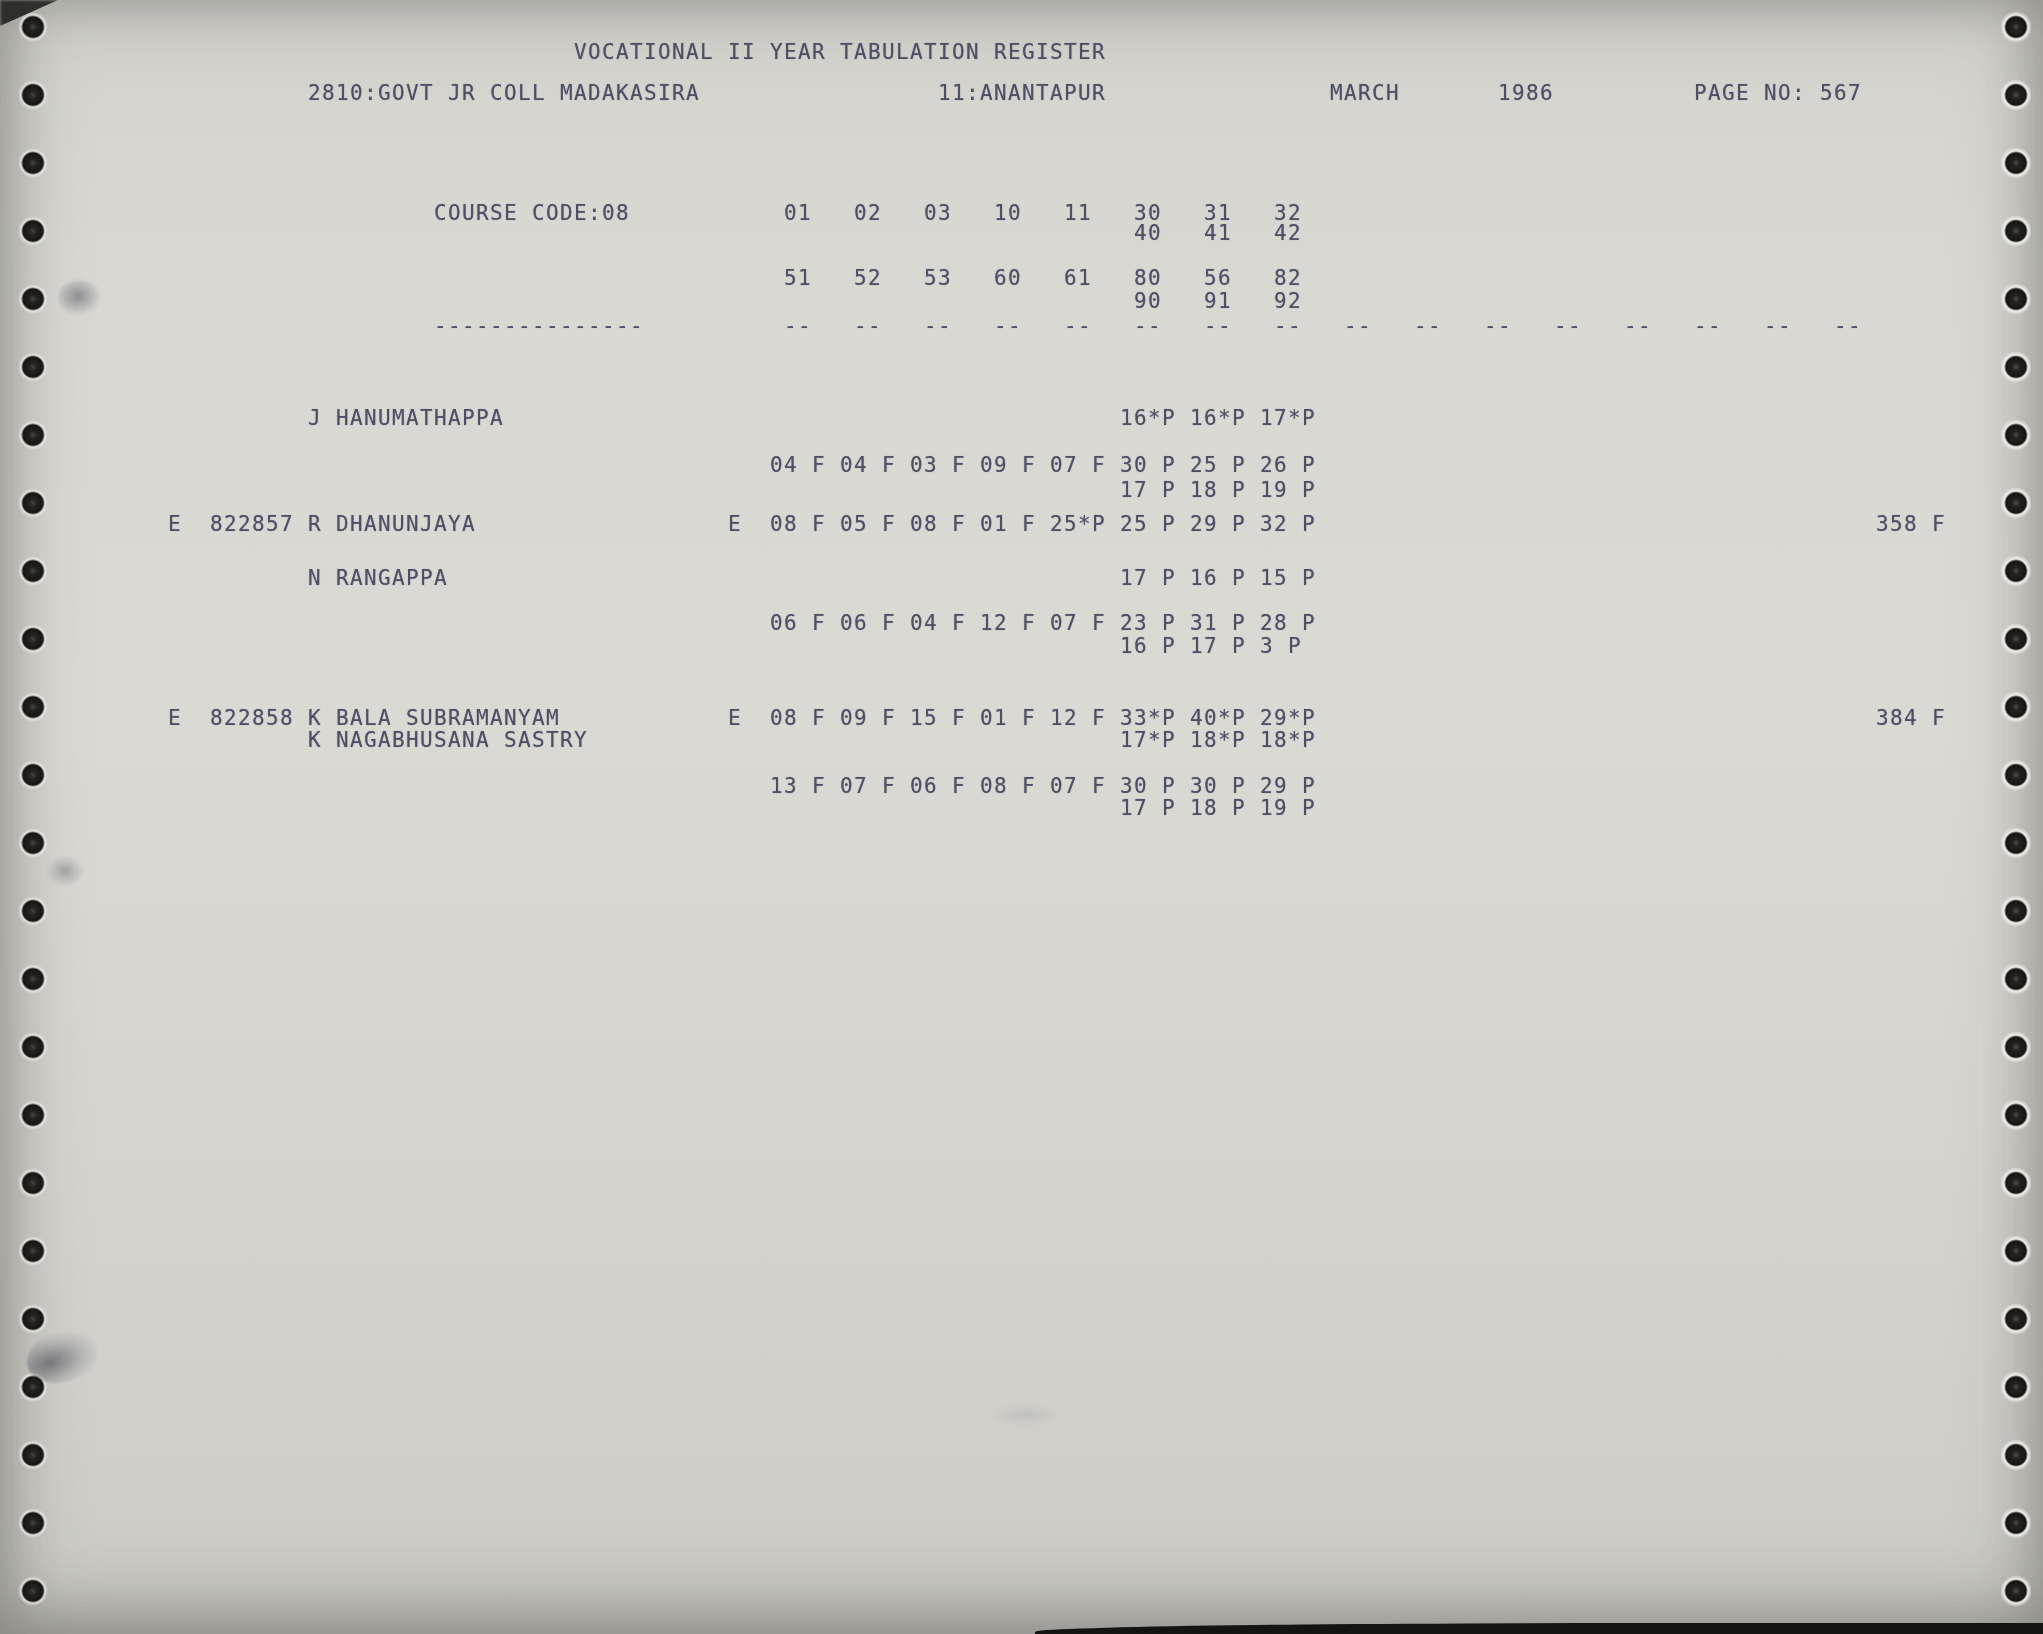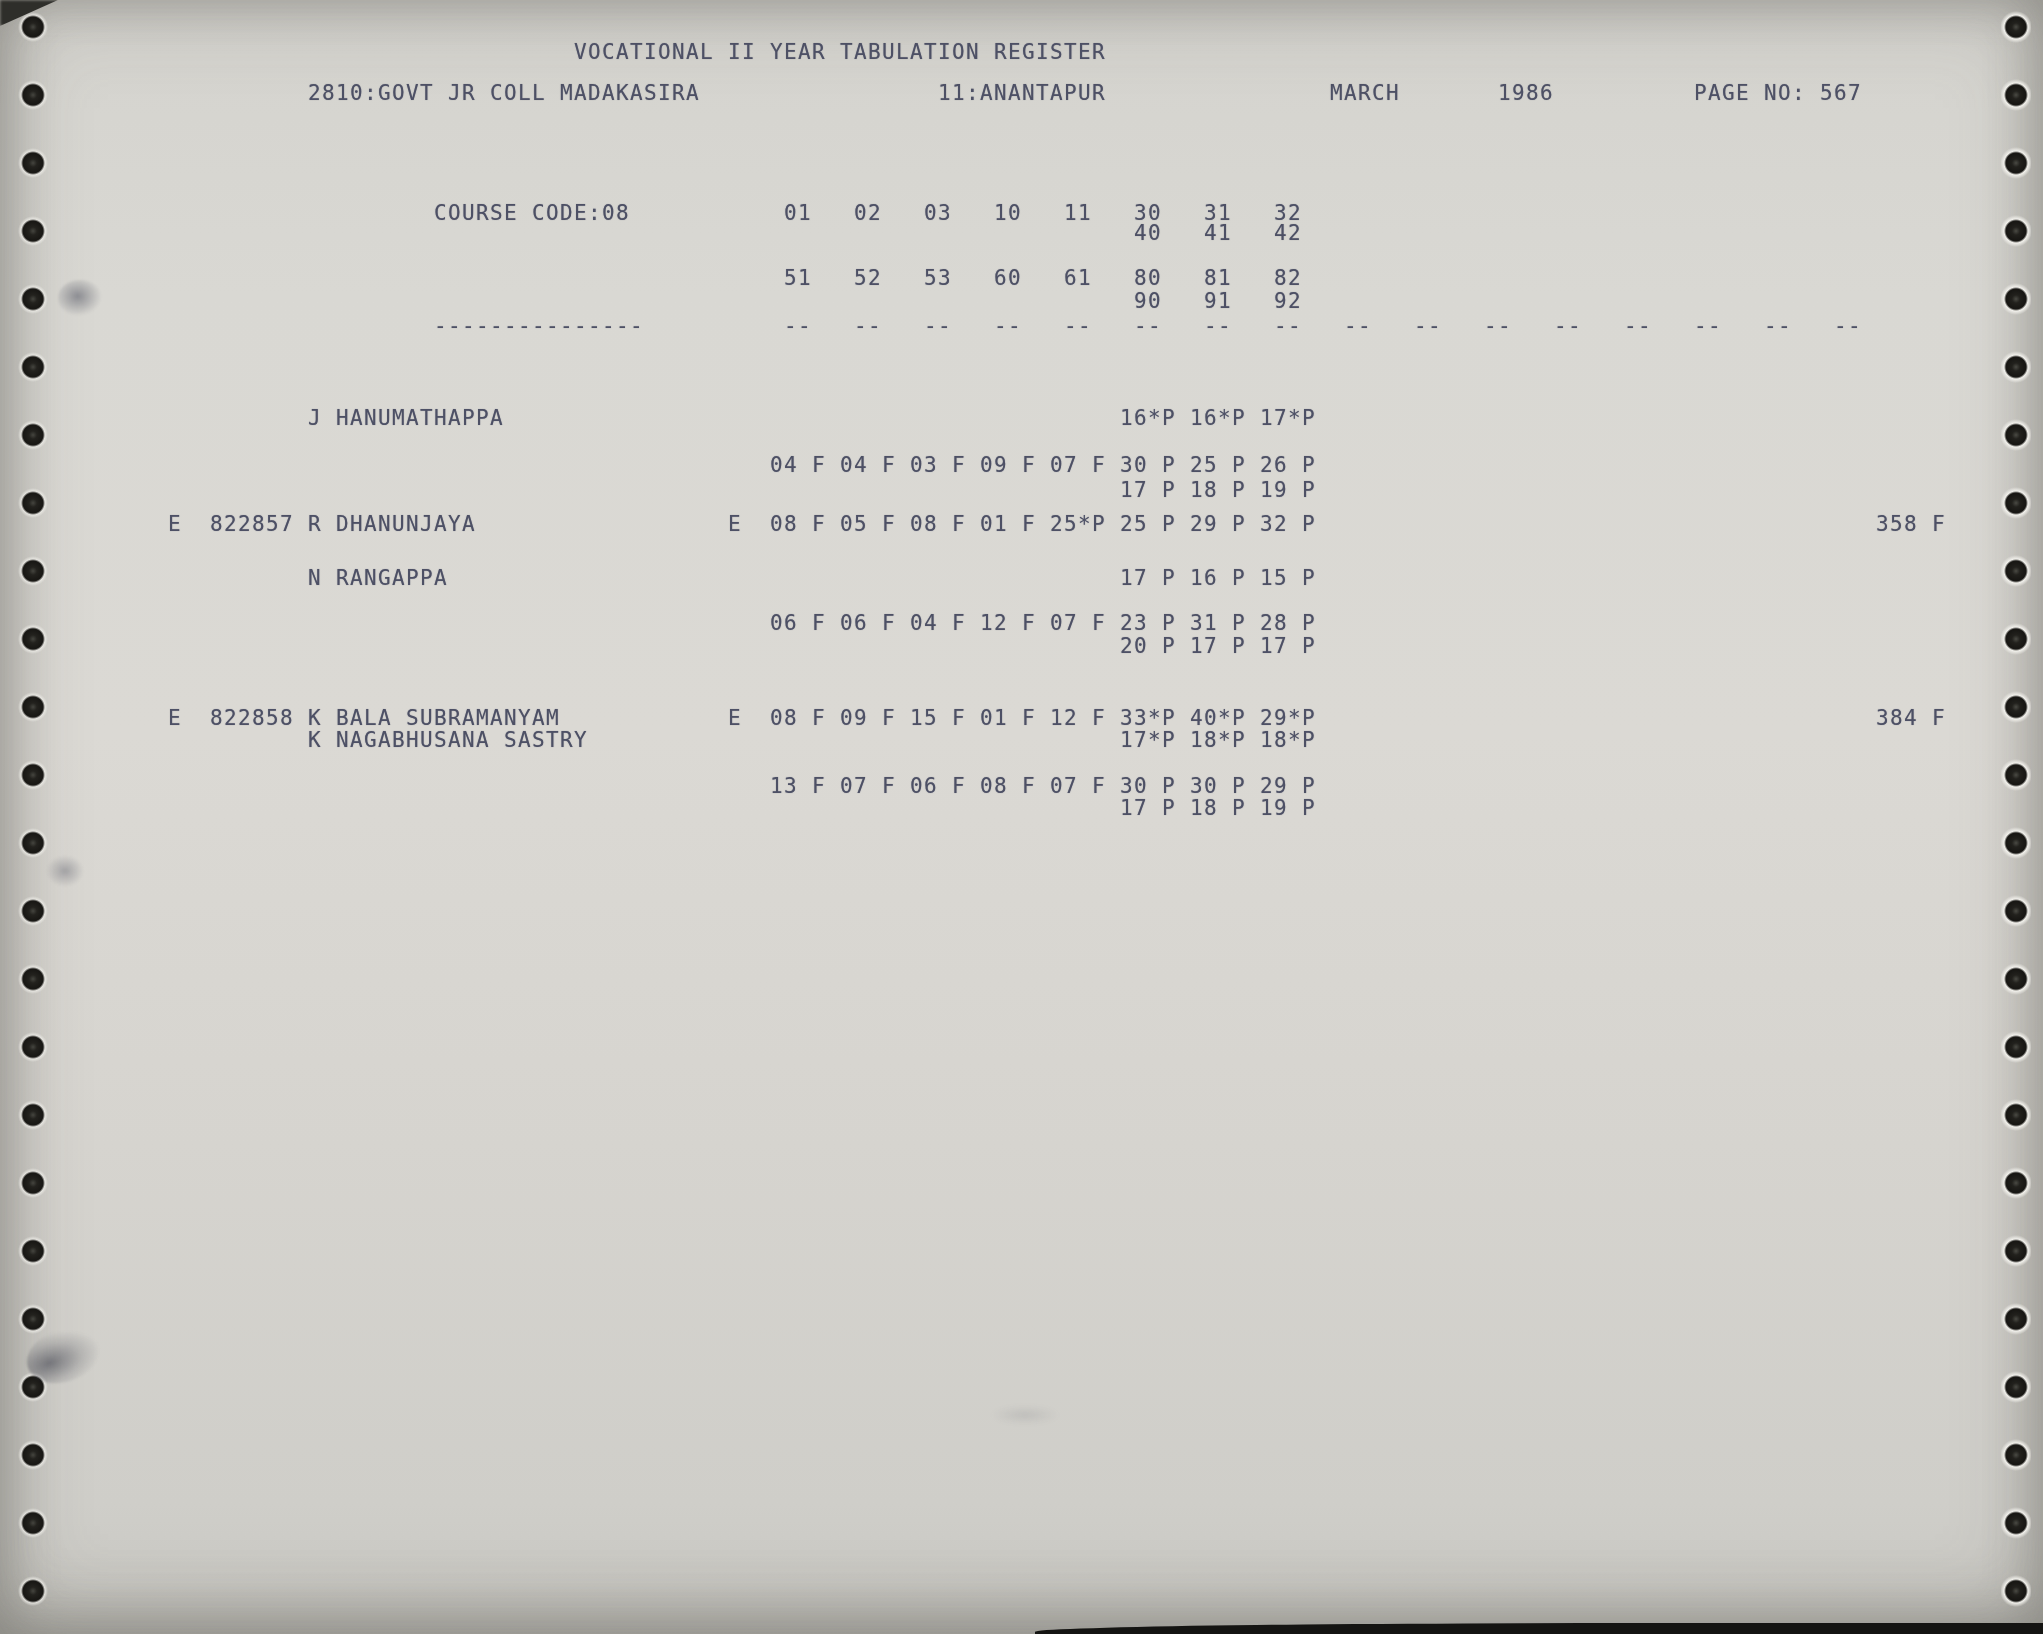--- a/index.html
+++ b/index.html
@@ -80,31 +80,31 @@
   <div class="bottom-strip"></div>
   <div class="smudge smudge-1"></div>
   <div class="smudge smudge-2"></div>
   <div class="smudge smudge-3"></div>
   <div class="smudge smudge-4"></div>
 
   <div class="ln" style="top:40px">                               VOCATIONAL II YEAR TABULATION REGISTER</div>
   <div class="ln" style="top:81px">            2810:GOVT JR COLL MADAKASIRA                 11:ANANTAPUR                MARCH       1986          PAGE NO: 567</div>
   <div class="ln" style="top:201px">                     COURSE CODE:08           01   02   03   10   11   30   31   32</div>
   <div class="ln" style="top:221px">                                                                       40   41   42</div>
-  <div class="ln" style="top:266px">                                              51   52   53   60   61   80   81   82</div>
+  <div class="ln" style="top:266px">                                              51   52   53   60   61   80   56   82</div>
   <div class="ln" style="top:289px">                                                                       90   91   92</div>
   <div class="ln" style="top:314px">                     ---------------          --   --   --   --   --   --   --   --   --   --   --   --   --   --   --   --</div>
 
   <div class="ln" style="top:406px">            J HANUMATHAPPA                                            16*P 16*P 17*P</div>
   <div class="ln" style="top:453px">                                             04 F 04 F 03 F 09 F 07 F 30 P 25 P 26 P</div>
   <div class="ln" style="top:478px">                                                                      17 P 18 P 19 P</div>
 
   <div class="ln" style="top:512px">  E  822857 R DHANUNJAYA                  E  08 F 05 F 08 F 01 F 25*P 25 P 29 P 32 P                                        358 F</div>
   <div class="ln" style="top:566px">            N RANGAPPA                                                17 P 16 P 15 P</div>
   <div class="ln" style="top:611px">                                             06 F 06 F 04 F 12 F 07 F 23 P 31 P 28 P</div>
-  <div class="ln" style="top:634px">                                                                      20 P 17 P 17 P</div>
+  <div class="ln" style="top:634px">                                                                      16 P 17 P 3 P</div>
 
   <div class="ln" style="top:706px">  E  822858 K BALA SUBRAMANYAM            E  08 F 09 F 15 F 01 F 12 F 33*P 40*P 29*P                                        384 F</div>
   <div class="ln" style="top:728px">            K NAGABHUSANA SASTRY                                      17*P 18*P 18*P</div>
   <div class="ln" style="top:774px">                                             13 F 07 F 06 F 08 F 07 F 30 P 30 P 29 P</div>
   <div class="ln" style="top:796px">                                                                      17 P 18 P 19 P</div>
 
 </div>
 
 </body></html>

